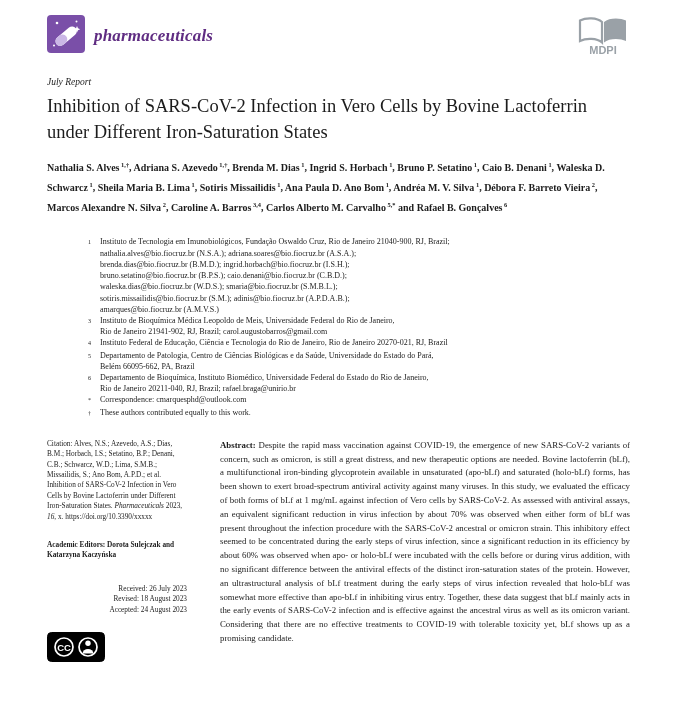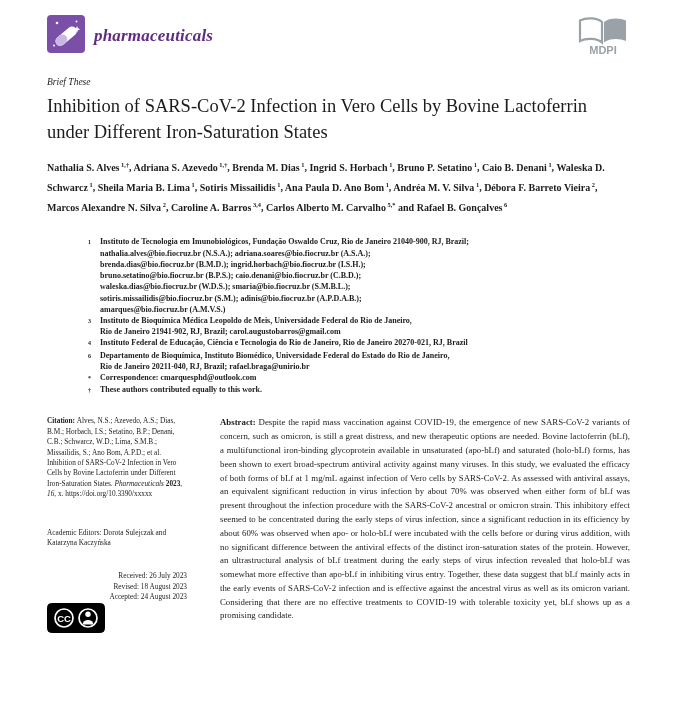--- a/index.html
+++ b/index.html
@@ -15,31 +15,31 @@
   .journal-logo { display:flex; align-items:center; gap:9px; }
   .journal-name { font-style:italic; font-weight:bold; font-size:17px; letter-spacing:.2px; }
   .mdpi-logo { margin-top:1px; }
   
   .article-type { margin-top:20px; font-size:9.5px; font-style:italic; }
   .title { margin-top:6px; font-size:18.5px; line-height:26px; font-weight:normal; max-width:558px; }
   .authors { margin-top:12px; font-size:10px; font-weight:bold; line-height:16.5px; }
   .authors sup { font-size:6.4px; vertical-align:super; }
   
   .affiliations { margin-top:20px; margin-left:41px; }
-  .aff-row { display:flex; font-size:8px; line-height:11.2px;font-weight:bold; }
+  .aff-row { display:flex; font-size:8px; line-height:11.2px; }
   .aff-num { flex:none; width:12px; font-size:6px; padding-top:1px; }
   .aff-text { flex:1; }
   
   .main { display:flex; gap:33px; margin-top:20px; }
   .sidebar { flex:none; width:140px; font-size:7.3px; line-height:10.4px; }
-  .seg-bold { font-weight:bold; }
+  .seg-bold { font-weight:normal; }
   .seg-italic { font-style:italic; }
-  .editors { margin-top:28px; }
+  .editors { margin-top:18px;font-weight:bold; }
   .dates { margin-top:23px;text-align:right; }
-  .cc-badge { display:inline-block; line-height:0; }
+  .cc-badge { margin-top:17px; display:inline-block; line-height:0; }
   .abstract-col { flex:1; font-size:8.8px; line-height:13.8px; text-align:justify; }
   .abs-label { font-weight:bold; }
 </style>
 </head>
 <body>
 
 <div class="page">
 
   <header class="masthead">
     <div class="journal-logo">
@@ -60,38 +60,42 @@
     </div>
     <div class="mdpi-logo">
       <svg width="54" height="40" viewBox="0 0 54 40" aria-hidden="true">
         <path d="M26 6 C21 1.5 10 1.5 4 4.5 V25 C10 22 21 22 26 26.5 Z" fill="none" stroke="#9aa1a7" stroke-width="2.2"></path>
         <path d="M28 6 C33 1.5 44 1.5 50 4.5 V25 C44 22 33 22 28 26.5 Z" fill="#9aa1a7"></path>
         <text x="27" y="38" text-anchor="middle" font-family="Liberation Sans, sans-serif" font-weight="bold" font-size="11" fill="#9aa1a7">MDPI</text>
       </svg>
     </div>
   </header>
 
-  <div class="article-type">Brief These</div>
+  <div class="article-type">July Report</div>
 
   <h1 class="title">Inhibition of SARS-CoV-2 Infection in Vero Cells by Bovine Lactoferrin under Different Iron-Saturation States</h1>
 
   <p class="authors"><span>Nathalia S. Alves</span><sup>&nbsp;1,†</sup>, <span>Adriana S. Azevedo</span><sup>&nbsp;1,†</sup>, <span>Brenda M. Dias</span><sup>&nbsp;1</sup>, <span>Ingrid S. Horbach</span><sup>&nbsp;1</sup>, <span>Bruno P. Setatino</span><sup>&nbsp;1</sup>, <span>Caio B. Denani</span><sup>&nbsp;1</sup>, <span>Waleska D. Schwarcz</span><sup>&nbsp;1</sup>, <span>Sheila Maria B. Lima</span><sup>&nbsp;1</sup>, <span>Sotiris Missailidis</span><sup>&nbsp;1</sup>, <span>Ana Paula D. Ano Bom</span><sup>&nbsp;1</sup>, <span>Andréa M. V. Silva</span><sup>&nbsp;1</sup>, <span>Débora F. Barreto Vieira</span><sup>&nbsp;2</sup>, <span>Marcos Alexandre N. Silva</span><sup>&nbsp;2</sup>, <span>Caroline A. Barros</span><sup>&nbsp;3,4</sup>, <span>Carlos Alberto M. Carvalho</span><sup>&nbsp;5,*</sup> and <span>Rafael B. Gonçalves</span><sup>&nbsp;6</sup></p>
 
   <div class="affiliations">
       <div class="aff-row">
         <span class="aff-num">1</span>
         <span class="aff-text">Instituto de Tecnologia em Imunobiológicos, Fundação Oswaldo Cruz, Rio de Janeiro 21040-900, RJ, Brazil;<br>nathalia.alves@bio.fiocruz.br (N.S.A.); adriana.soares@bio.fiocruz.br (A.S.A.);<br>brenda.dias@bio.fiocruz.br (B.M.D.); ingrid.horbach@bio.fiocruz.br (I.S.H.);<br>bruno.setatino@bio.fiocruz.br (B.P.S.); caio.denani@bio.fiocruz.br (C.B.D.);<br>waleska.dias@bio.fiocruz.br (W.D.S.); smaria@bio.fiocruz.br (S.M.B.L.);<br>sotiris.missailidis@bio.fiocruz.br (S.M.); adinis@bio.fiocruz.br (A.P.D.A.B.);<br>amarques@bio.fiocruz.br (A.M.V.S.)</span>
       </div>
       <div class="aff-row">
         <span class="aff-num">3</span>
         <span class="aff-text">Instituto de Bioquímica Médica Leopoldo de Meis, Universidade Federal do Rio de Janeiro,<br>Rio de Janeiro 21941-902, RJ, Brazil; carol.augustobarros@gmail.com</span>
       </div>
       <div class="aff-row">
         <span class="aff-num">4</span>
         <span class="aff-text">Instituto Federal de Educação, Ciência e Tecnologia do Rio de Janeiro, Rio de Janeiro 20270-021, RJ, Brazil</span>
+      </div>
+      <div class="aff-row">
+        <span class="aff-num">5</span>
+        <span class="aff-text">Departamento de Patologia, Centro de Ciências Biológicas e da Saúde, Universidade do Estado do Pará,<br>Belém 66095-662, PA, Brazil</span>
       </div>
       <div class="aff-row">
         <span class="aff-num">6</span>
         <span class="aff-text">Departamento de Bioquímica, Instituto Biomédico, Universidade Federal do Estado do Rio de Janeiro,<br>Rio de Janeiro 20211-040, RJ, Brazil; rafael.braga@unirio.br</span>
       </div>
       <div class="aff-row">
         <span class="aff-num">*</span>
         <span class="aff-text">Correspondence: cmarquesphd@outlook.com</span>
       </div>
       <div class="aff-row">

